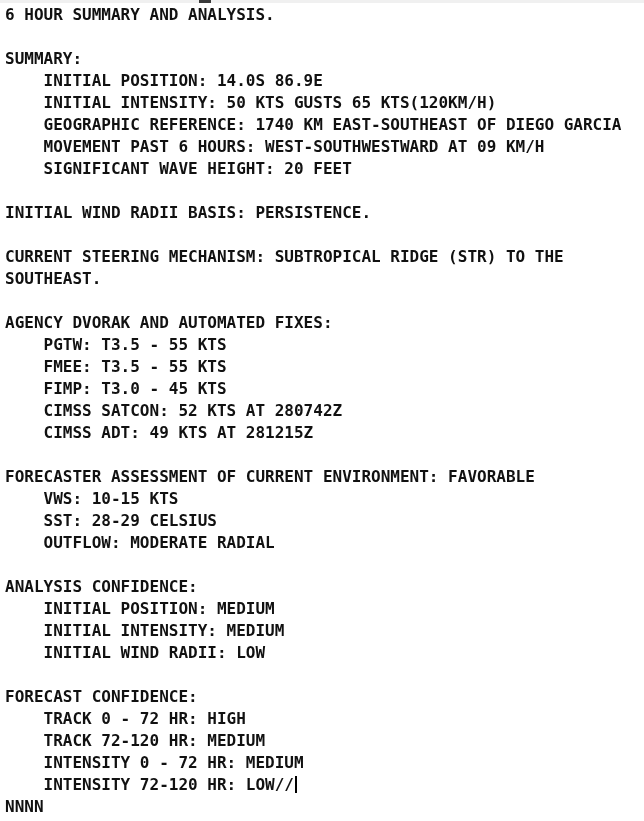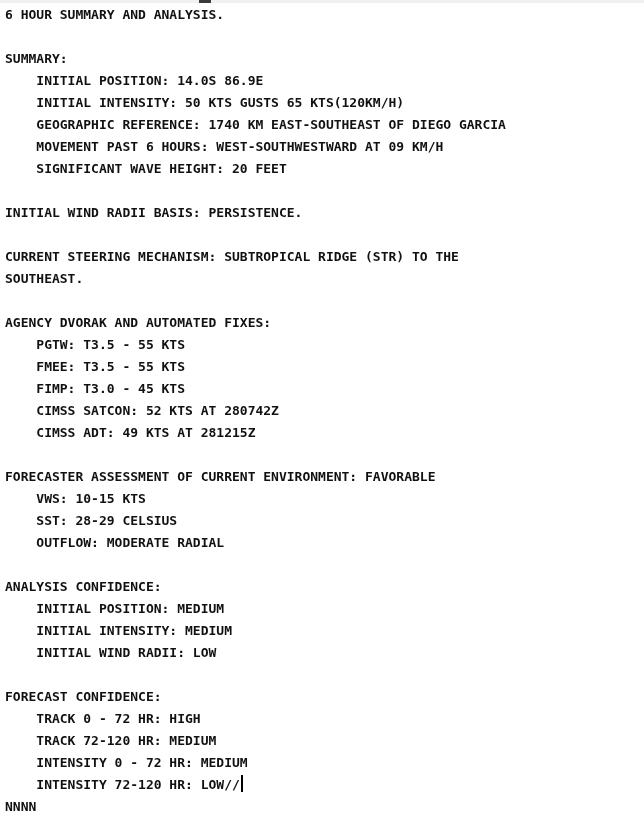--- a/index.html
+++ b/index.html
@@ -8,21 +8,21 @@
     background: #ffffff;
   }
   .page {
     position: relative;
     width: 644px;
     height: 821px;
     background: #ffffff;
     overflow: hidden;
     font-family: "DejaVu Sans Mono", "Liberation Mono", monospace;
     font-weight: 700;
-    font-size: 13px;
+    font-size: 16px;
     line-height: 22px;
     color: #111111;
   }
   
   .top-artifact {
     position: absolute;
     top: 0; left: 0;
     width: 100%;
     height: 3px;
     background: #f0f0f0;

